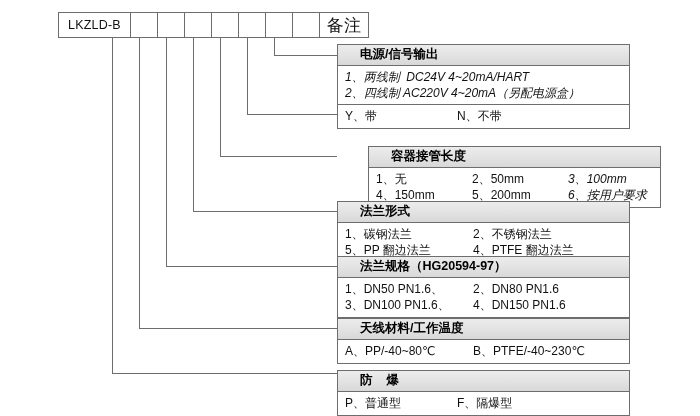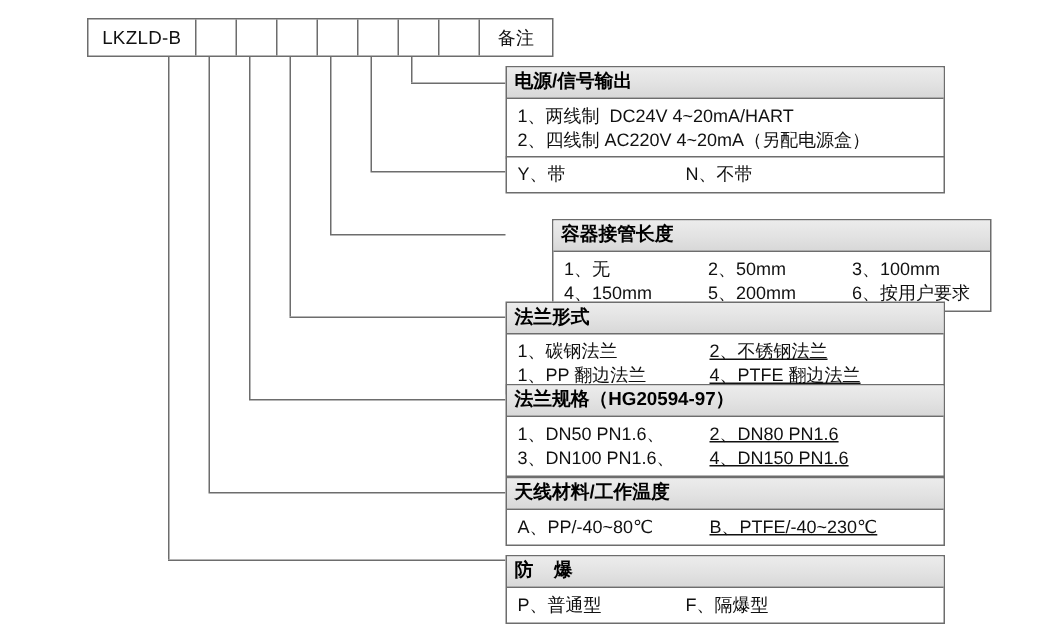--- a/index.html
+++ b/index.html
@@ -29,62 +29,62 @@
     display:flex;align-items:center;justify-content:center;
     font-size:12.5px;
     letter-spacing:.2px;
     color:#111;
     height:100%;
     text-align:center;
   }
   .code-cell:last-child{border-right:none;}
   .code-cell.model{width:72px;}
   .code-cell.slot{width:27px;}
-  .code-cell.note{width:48px;font-size:12px;}
+  .code-cell.note{width:48px;font-size:17px;}
 
   
   .leader{position:absolute;background:#6d6d6d;}
   .v{width:1px;}
   .h{height:1px;}
 
   
   .spec{
     position:absolute;
     left:337px;
     width:293px;
     border:1px solid #6d6d6d;
     background:#ffffff;
     box-sizing:border-box;
   }
   .spec-head{
     background:linear-gradient(to bottom,#ececec 0%,#e2e2e2 55%,#d8d8d8 100%);
     border-bottom:1px solid #6d6d6d;
     font-weight:bold;
     font-size:12.5px;
-    padding:2px 0 3px 5px;
+    padding:2px 0 3px 22px;
     line-height:15px;
     color:#000;
     white-space:pre;
   }
   .spec-body{
     padding:3px 0 4px 7px;
     font-size:12px;
     line-height:16px;
     color:#111;
   }
   .opt-row{display:flex;}
   .opt{white-space:pre;}
   
   .w-a{width:96px;}
   .w-b{width:96px;}
-  .w-c{width:auto;}
+  .w-c{width:auto;font-style:italic;}
   .w-half{width:112px;}
   .w-half2{width:auto;}
   .w-wide{width:128px;}
-  .w-wide2{width:auto;text-decoration:underline;}
+  .w-wide2{width:auto;}
 </style>
 </head>
 <body>
 
 <div id="stage">
 
   <div class="code-row">
     <div class="code-cell model">LKZLD-B</div>
     <div class="code-cell slot"></div>
     <div class="code-cell slot"></div>
@@ -155,21 +155,21 @@
   </div>
 
   <div class="spec" style="top:201px;">
     <div class="spec-head">法兰形式</div>
     <div class="spec-body">
       <div class="opt-row">
         <span class="opt w-wide">1、碳钢法兰</span>
         <span class="opt w-wide2">2、不锈钢法兰</span>
       </div>
       <div class="opt-row">
-        <span class="opt w-wide">1、PP 翻边法兰</span>
+        <span class="opt w-wide">5、PP 翻边法兰</span>
         <span class="opt w-wide2">4、PTFE 翻边法兰</span>
       </div>
     </div>
   </div>
 
   <div class="spec" style="top:256px;">
     <div class="spec-head">法兰规格（HG20594-97）</div>
     <div class="spec-body">
       <div class="opt-row">
         <span class="opt w-wide">1、DN50 PN1.6、</span>

